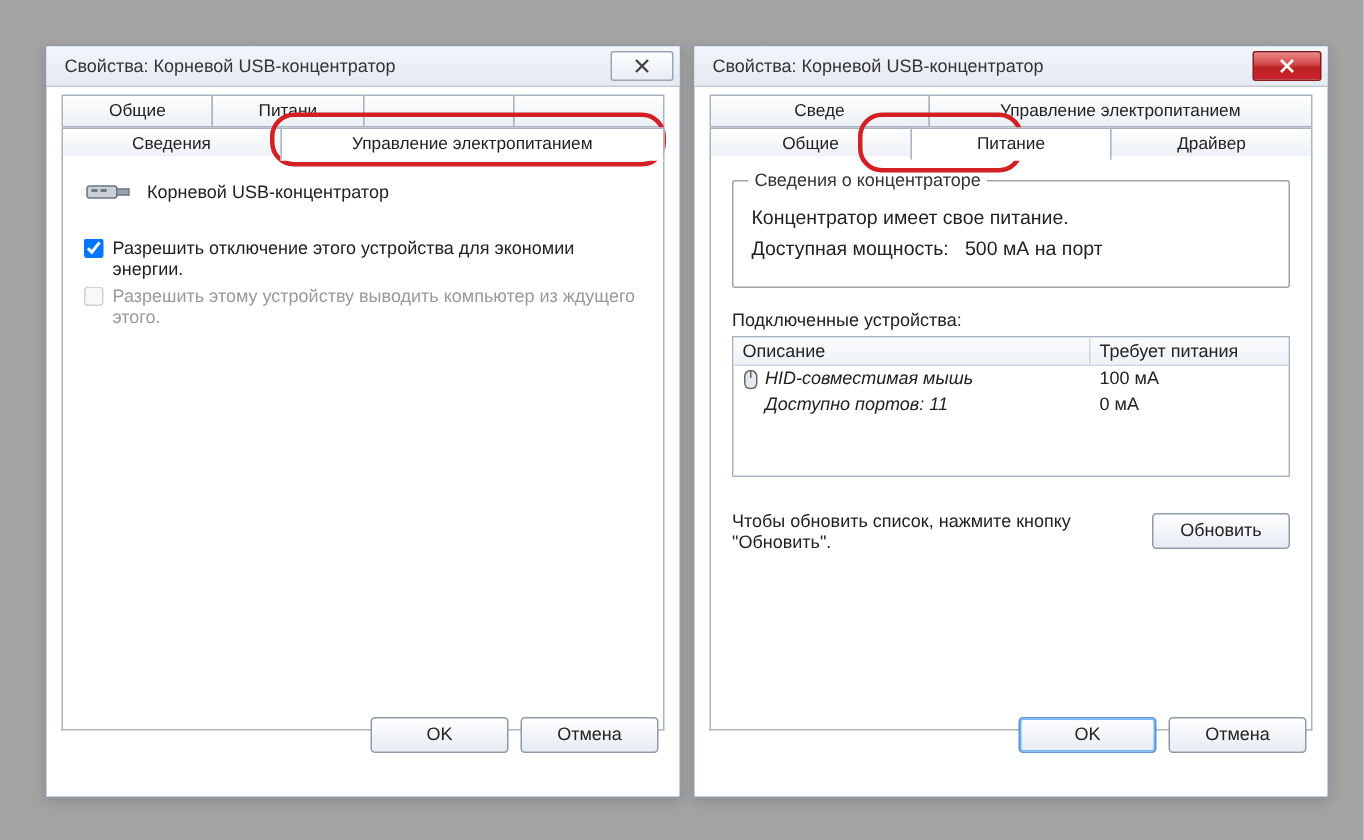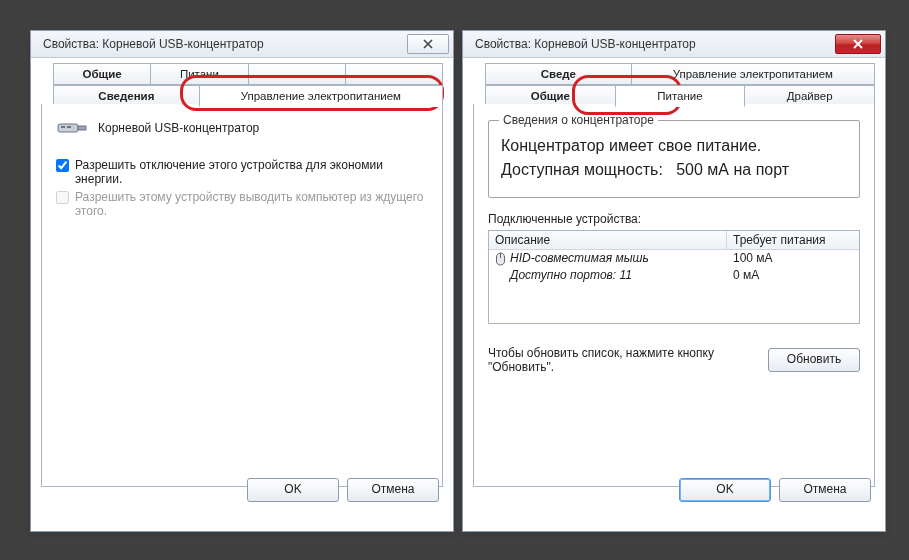--- a/index.html
+++ b/index.html
@@ -10,21 +10,21 @@
     background: #d8dde2;
     font-family: "Segoe UI", Tahoma, Arial, sans-serif;
     font-size: 12px;
     color: #222;
     overflow: hidden;
   }
   .canvas {
     position: relative;
     width: 909px;
     height: 560px;
-    background: #404040;
+    background: #a3a3a3;
   }
   .dialog {
     position: absolute;
     background: #fff;
     border: 1px solid #8e9cae;
     box-shadow: 0 2px 8px rgba(0,0,0,0.15);
   }
   .titlebar {
     display: flex;
     align-items: center;
@@ -81,21 +81,21 @@
     text-align: center;
     border: 1px solid #a9b4c3;
     margin-left: -1px;
     font-size: 11.5px;
     background: linear-gradient(#fefefe, #ecf0f5);
     cursor: default;
     position: relative;
     white-space: nowrap;
     overflow: hidden;
   }
-  .tab:first-child { margin-left: 12px; font-weight: bold; }
+  .tab:first-child { margin-left: 0; }
   .tab.active {
     background: #fff;
     border-bottom-color: #fff;
     z-index: 2;
   }
   .tab-row.top { border-top-left-radius: 3px; border-top-right-radius: 3px; }
   .tab-panel {
     position: absolute;
     left: 0;
     right: 0;
@@ -134,21 +134,21 @@
   }
   .groupbox .legend {
     position: absolute;
     top: -8px;
     left: 10px;
     background: #fff;
     padding: 0 4px;
     font-size: 12px;
     color: #333;
   }
-  .info-line { margin: 6px 0; font-size: 16px; }
+  .info-line { margin: 6px 0; font-size: 13px; }
   .dev-list-label { margin: 14px 0 4px 0; font-size: 12px; }
   .dev-list {
     border: 1px solid #a9b4c3;
     height: 92px;
     background: #fff;
     font-size: 12px;
     overflow: hidden;
   }
   .dev-list .hdr {
     display: flex;

